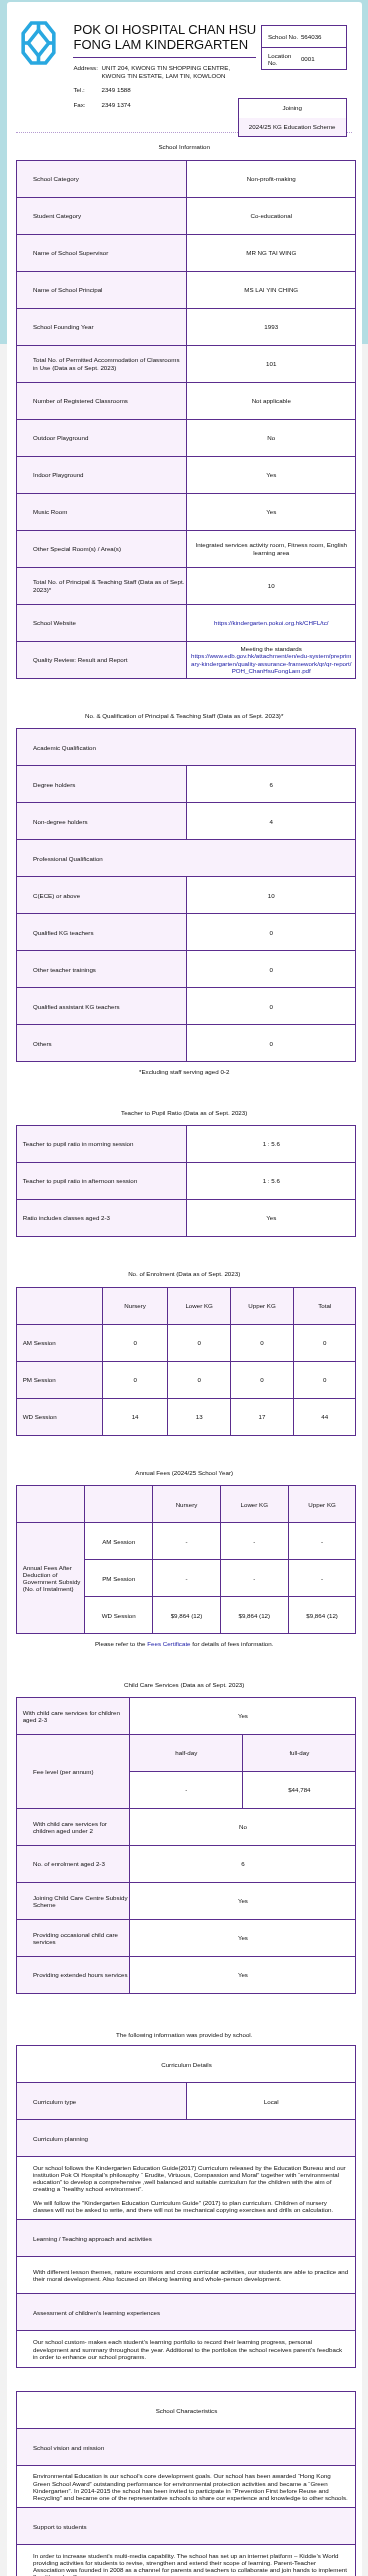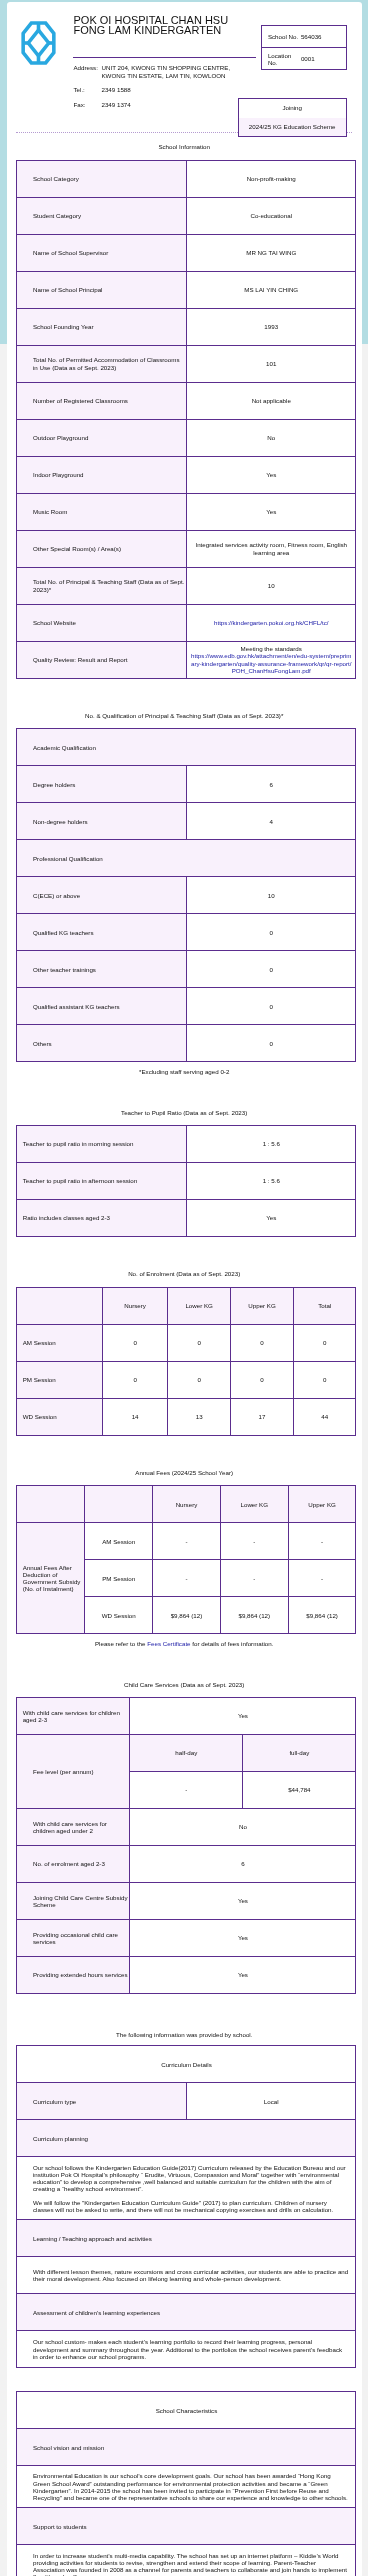--- a/index.html
+++ b/index.html
@@ -14,21 +14,21 @@
   .page {
     background: #fff;
     border-radius: 3.1px;
     padding: 12.4px 9.8px 15.5px 9.8px;
     width: 355px;
   }
   a, .link { color: #1a1aa6; text-decoration: none; }
   
   .header { position: relative; height: 98px; }
   .logo { position: absolute; left: 4.1px; top: 5.2px; width: 35px; height: 46px; }
-  .school-name { position: absolute; left: 57px; top: 1px; width: 185px; font-size: 11px; line-height: 10px; }
+  .school-name { position: absolute; left: 57px; top: 8px; width: 185px; font-size: 13px; line-height: 15px; }
   .name-rule { position: absolute; left: 57px; top: 43px; width: 183px; height: 1px; background: #5b2d8e; }
   .info-row { position: absolute; left: 57px; display: flex; font-size: 6.2px; line-height: 7.7px; }
   .info-row .lbl { width: 28px; }
   .idbox { position: absolute; right: 5.2px; top: 10.3px; width: 86px; border: 1px solid #5b2d8e; }
   .idbox .cell { height: 21.6px; display: flex; align-items: center; padding-left: 6.2px; font-size: 6.2px; }
   .idbox .cell + .cell { border-top: 1px solid #5b2d8e; }
   .idbox .cell span.k { width: 33px; }
   .join { position: absolute; right: 5.2px; top: 84px; width: 109px; border: 1px solid #5b2d8e; font-size: 6.2px; text-align: center; }
   .join .t { height: 18.5px; line-height: 18.5px; background: #fff; }
   .join .b { height: 18.5px; line-height: 18.5px; background: #f9f1fc; }

